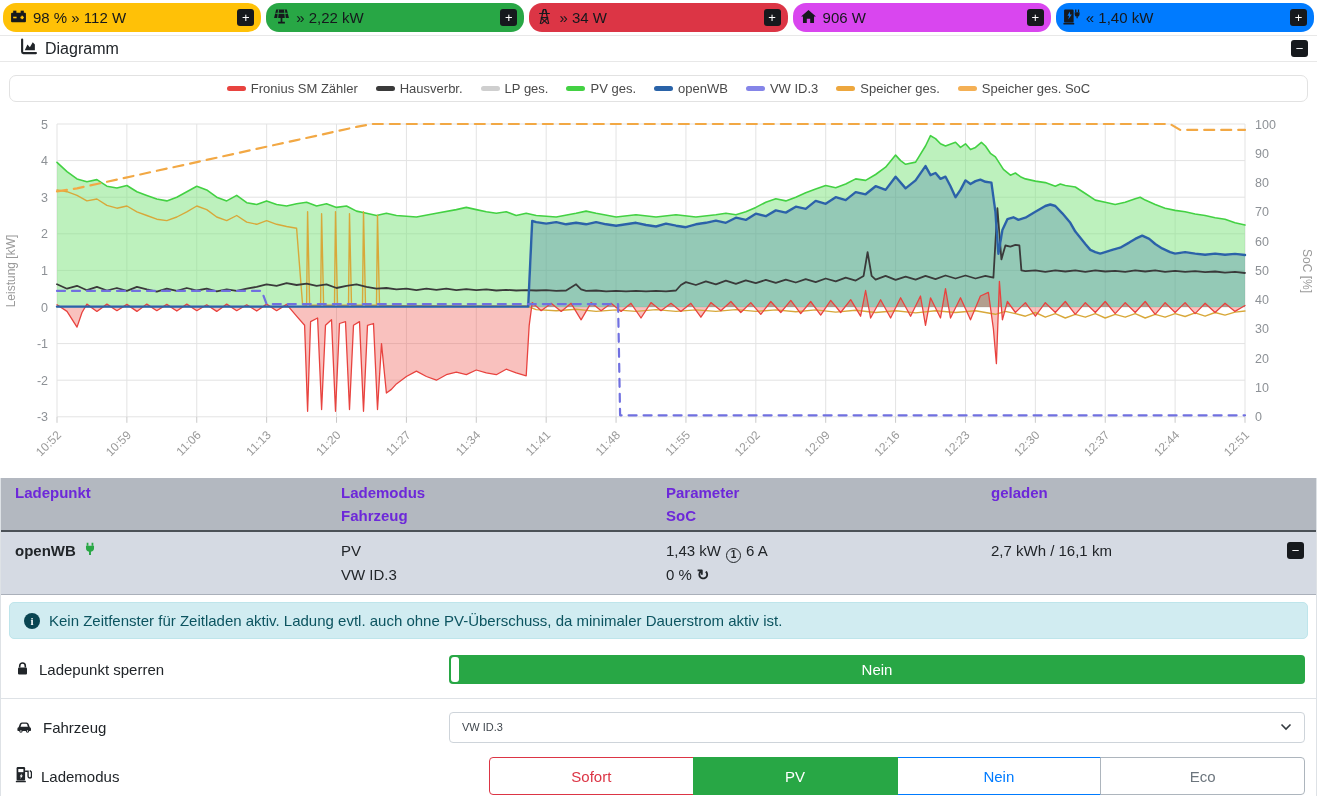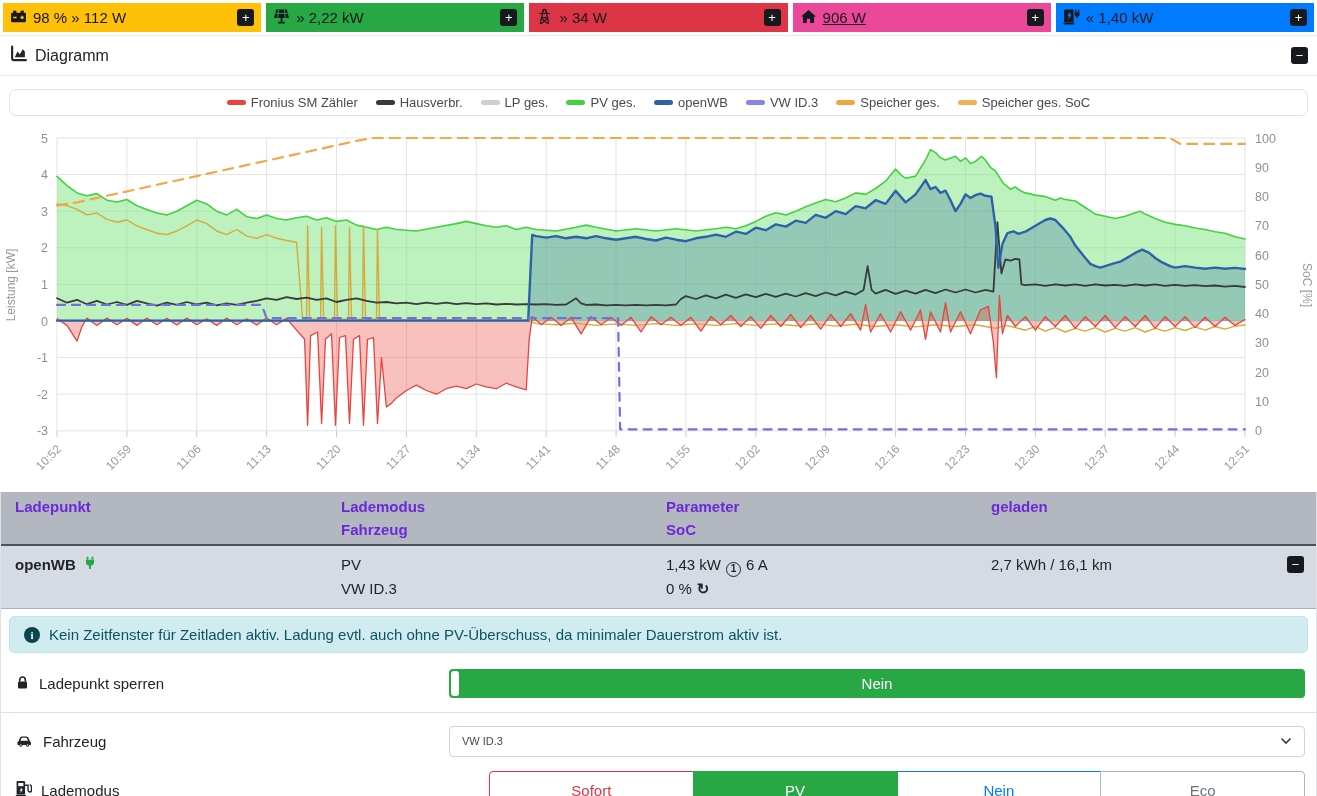--- a/index.html
+++ b/index.html
@@ -1,31 +1,31 @@
 <!DOCTYPE html>
 <html><head>
 <meta charset="utf-8">
 <style>
   * { box-sizing: border-box; margin:0; padding:0; }
   html,body { width:1317px; height:796px; overflow:hidden; background:#fff;
     font-family:"Liberation Sans", sans-serif; color:#212529; }
 
   
   .badges-row { display:flex; gap:5px; padding:3px 3px 0 3px; }
-  .badge { flex:1; height:29px; border-radius:0; display:flex; align-items:center;
+  .badge { flex:1; height:29px; border-radius:13px; display:flex; align-items:center;
     padding:0 7px; font-size:15px; color:#15181c; }
   .badge .btxt { margin-left:6px; white-space:nowrap; }
   .sqbtn { width:17px; height:17px; background:#16191d; border:none; border-radius:3px;
     color:#fff; font-size:13px; line-height:15px; text-align:center; margin-left:auto;
     display:flex; align-items:center; justify-content:center; cursor:pointer; padding:0;}
   .badge svg, .bar-title svg { flex:0 0 auto; }
 
   
-  .diagramm-bar { height:41px; margin-top:3px; display:flex; align-items:center;
-    padding:0 9px 0 10px; border-top:1px solid #e8e8e8; border-bottom:1px solid #e8e8e8;
+  .diagramm-bar { height:27px; margin-top:3px; display:flex; align-items:center;
+    padding:0 9px 0 20px; border-top:1px solid #e8e8e8; border-bottom:1px solid #e8e8e8;
     font-size:16px; }
   .diagramm-bar .bar-title { display:flex; align-items:center; gap:8px; }
 
   
   .legend-box { margin:13px 9px 0 9px; height:27px; border:1px solid #e2e2e2;
     border-radius:7px; display:flex; align-items:center; justify-content:center;
     gap:18px; font-size:13px; color:#4a4a4a; }
   .legend-item { display:flex; align-items:center; gap:5px; cursor:pointer; }
   .legend-swatch { width:19px; height:5px; border-radius:2.5px; display:inline-block; }
   #chart-svg { display:block; margin-top:3px; }
@@ -116,21 +116,21 @@
       <svg width="17" height="17" viewBox="0 0 16 16" stroke="#16191d" stroke-width="1.1" fill="none">
           <path d="M4 15 L7 1.5 H9 L12 15"></path>
           <path d="M3 5.2 H13 M4.6 9 H11.4"></path>
           <path d="M4.6 9 L11 15 M11.4 9 L5 15"></path>
           <path d="M5.8 5.2 L7 1.5 M10.2 5.2 L9 1.5"></path>
         </svg>
     </span>
     <span class="btxt">» 34 W</span>
     <button class="sqbtn">+</button>
   </div>
-  <div class="badge" style="background: #ec4899; text-decoration: underline;">
+  <div class="badge" style="background: #d946ef;">
     <span>
       <svg width="17" height="17" viewBox="0 0 16 16">
           <path d="M8 1.8 L15 8 H13.2 V14 H9.6 V10.2 H6.4 V14 H2.8 V8 H1 Z" fill="#16191d"></path>
         </svg>
     </span>
     <span class="btxt">906 W</span>
     <button class="sqbtn">+</button>
   </div>
   <div class="badge" style="background: rgb(0, 123, 255);">
     <span>

